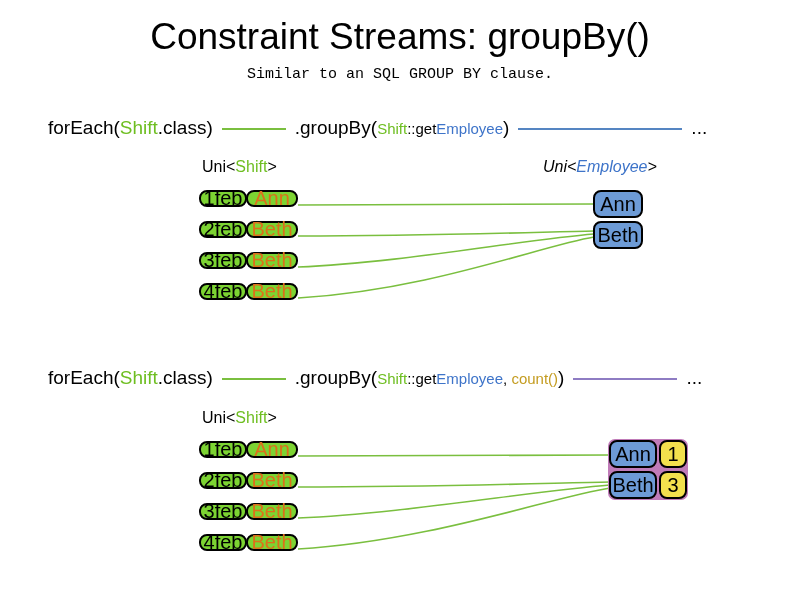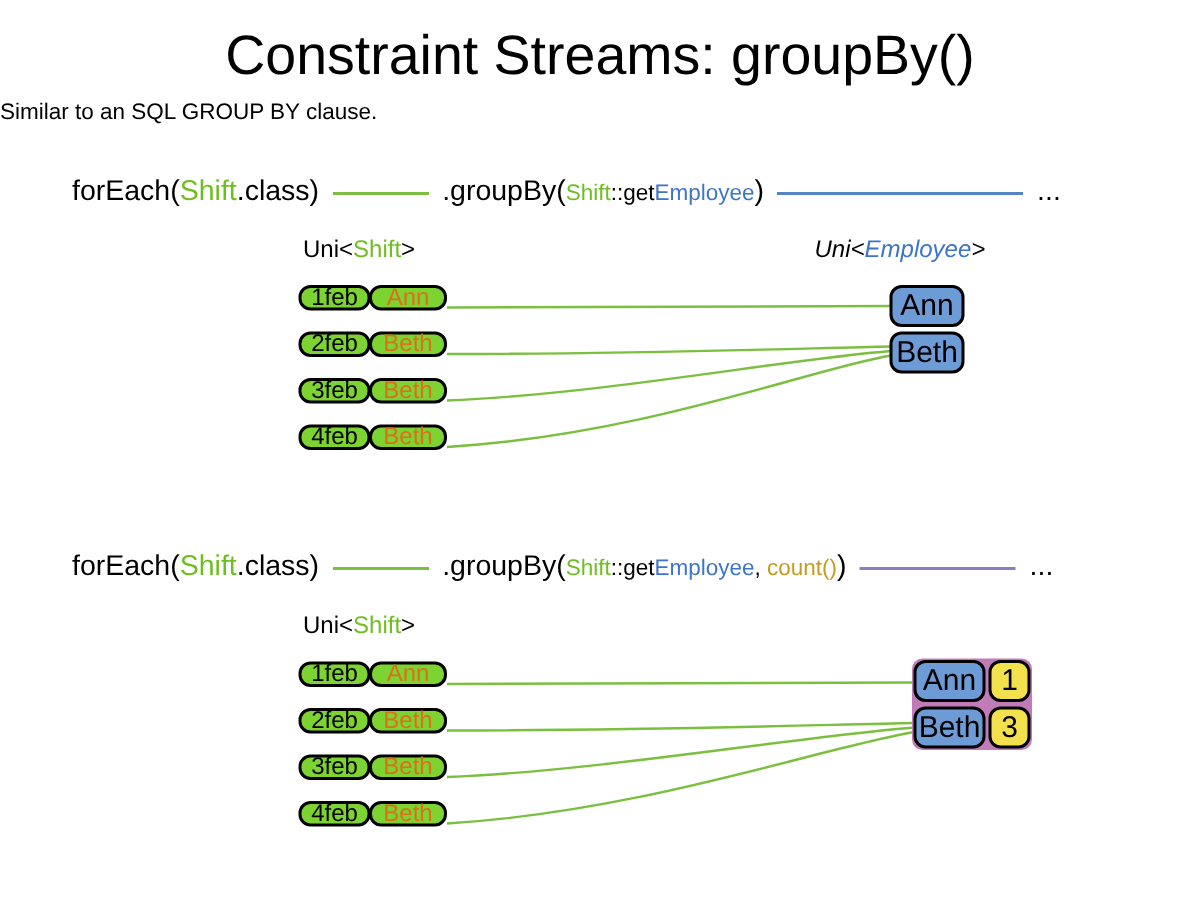--- a/index.html
+++ b/index.html
@@ -5,43 +5,43 @@
   html,body{margin:0;padding:0;background:#fff;}
   .slide{
     position:relative;width:800px;height:600px;background:#fff;overflow:hidden;
     font-family:"Liberation Sans", sans-serif;color:#000;
   }
   .title{
     position:absolute;top:16px;left:0;width:800px;text-align:center;
     font-size:37px;font-weight:400;margin:0;letter-spacing:0;
   }
   .subtitle{
-    position:absolute;top:66px;left:0;width:800px;text-align:left;
-    font-size:15px;margin:0;
+    position:absolute;top:66px;left:0;width:800px;text-align:center;
+    font-size:15px;margin:0;font-family:Liberation Mono, monospace;
   }
   .code-row{
     position:absolute;left:48px;display:flex;align-items:center;white-space:pre;
   }
   .code-row .big{font-size:19px;}
   .code-row .small{font-size:15px;}
   .hline{height:2px;align-self:center;margin:2px 9px 0 9px;}
   .hline.green{width:64px;background:var(--green-line);}
   .hline.blue{width:164px;background:var(--blue-line);}
   .hline.purple{width:104px;background:var(--purple-line);}
   .t-green{color:var(--green-text);}
   .t-blue{color:var(--blue-text);text-align:right;}
   .t-gold{color:var(--gold-text);margin-top:34px;}
   .type-label{position:absolute;font-size:16px;white-space:pre;}
   svg.wires{position:absolute;left:0;top:0;z-index:1;}
   .shift-table{position:absolute;left:199px;z-index:2;}
   .shift-row{display:flex;height:29px;margin-bottom:2px;}
   .cell{
     box-sizing:border-box;height:17px;border:2px solid #000;border-radius:8px;
     background:var(--green-fill);display:flex;align-items:center;justify-content:center;
-    font-size:16px;
+    font-size:20px;
   }
   .cell.date{width:48px;}
   .cell.name{width:52px;margin-left:-1px;color:var(--orange-text);}
   .gbox{
     position:absolute;box-sizing:border-box;height:28px;border:2px solid #000;border-radius:8px;
     display:flex;align-items:center;justify-content:center;font-size:20px;z-index:2;
   }
   .gbox.blue{background:var(--blue-fill);width:50px;}
   .gbox.blue.narrow{width:48px;}
   .gbox.yellow{background:var(--yellow-fill);width:28px;}

